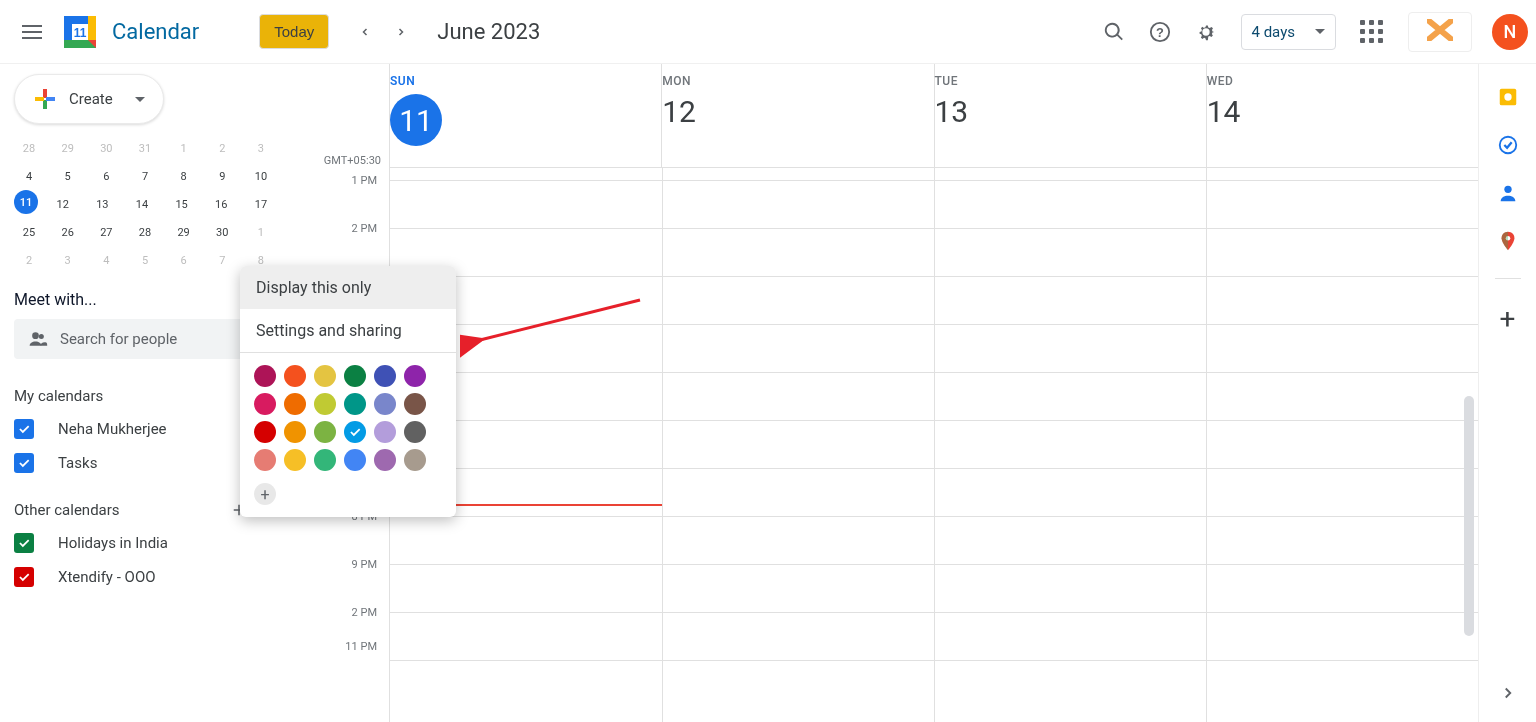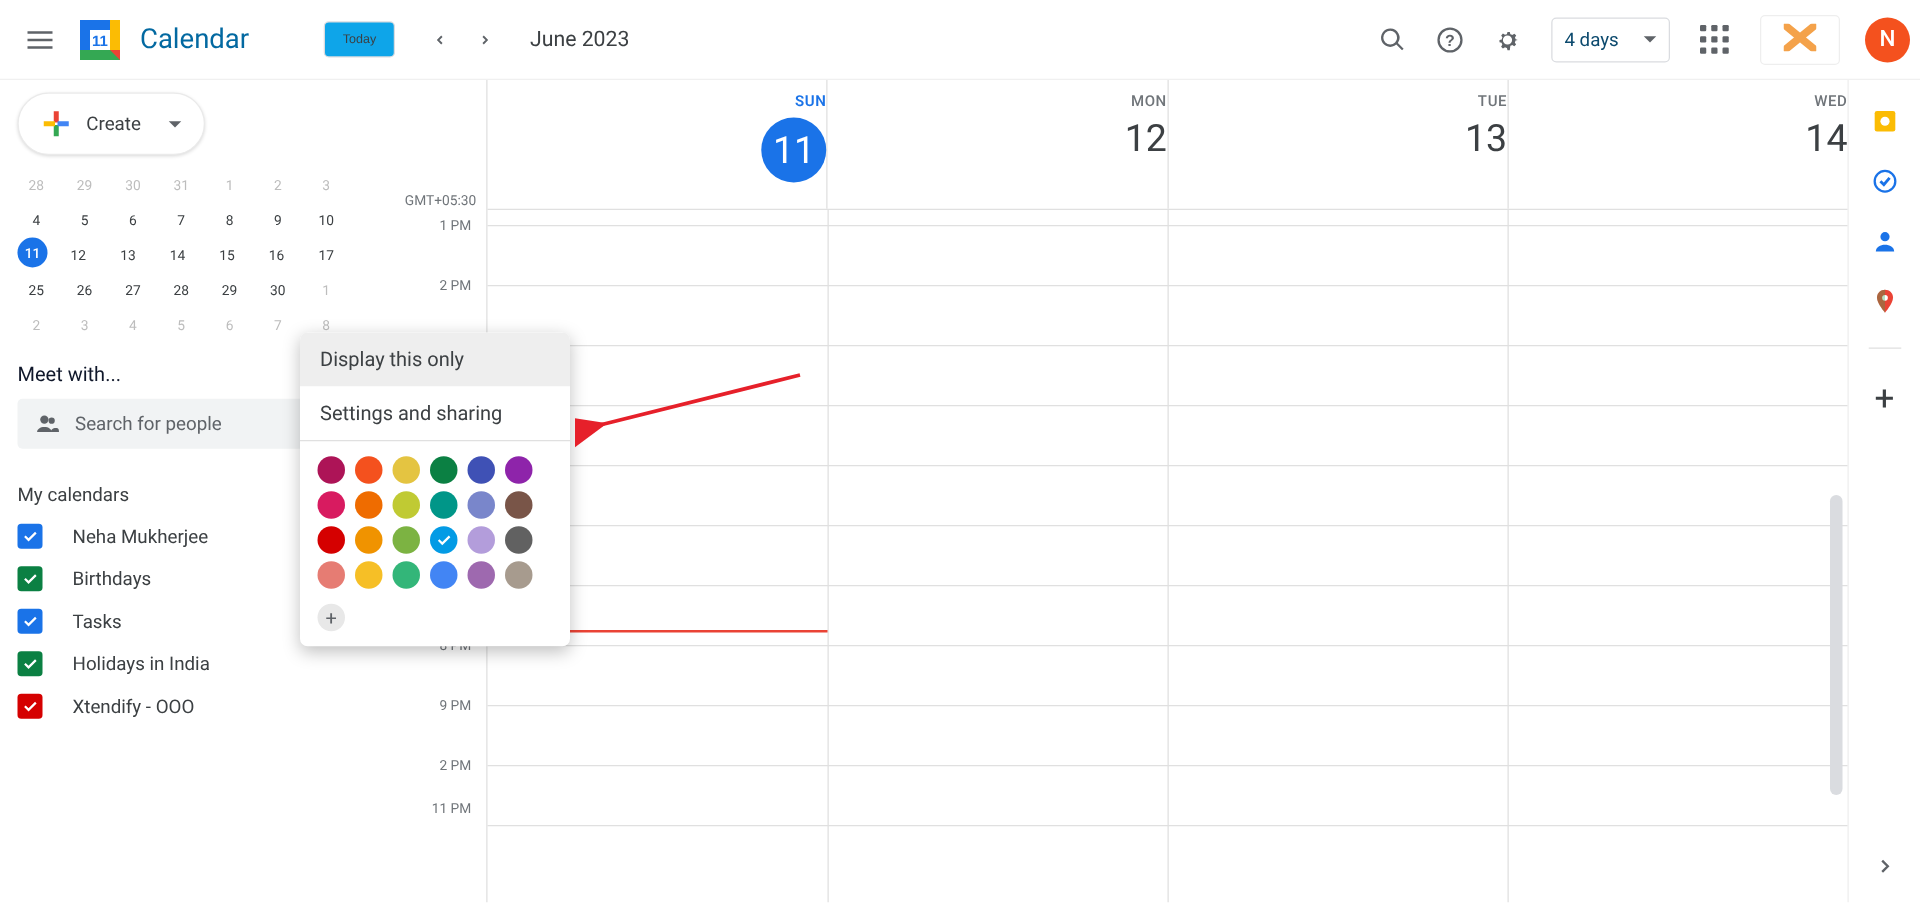--- a/index.html
+++ b/index.html
@@ -7,25 +7,25 @@
   body { width:1536px; height:722px; overflow:hidden; position:relative; background:#fff; }
 
   
   .header { height:64px; display:flex; align-items:center; padding:0 8px; border-bottom:1px solid #f0f0f0; }
   .icon-btn { width:48px; height:48px; display:flex; align-items:center; justify-content:center; border-radius:50%; cursor:pointer; }
   .menu-icon { width:20px; height:14px; position:relative; }
   .menu-icon span { position:absolute; left:0; right:0; height:2px; background:#5f6368; }
   .menu-icon span:nth-child(1){top:0;} .menu-icon span:nth-child(2){top:6px;} .menu-icon span:nth-child(3){top:12px;}
   .logo { width:40px; height:40px; margin-left:4px; position:relative; }
   .app-title { font-size:22px; color:#0369a1; margin-left:12px; font-weight:400; }
-  .today-btn { margin-left:60px; border:1px solid #dadce0; border-radius:4px; padding:8px 14px; font-size:10px; color:#3c4043; background:#0ea5e9; cursor:pointer; }
+  .today-btn { margin-left:60px; border:1px solid #dadce0; border-radius:4px; padding:8px 14px; font-size:15px; color:#3c4043; background:#eab308; cursor:pointer; }
   .nav-arrows { margin-left:18px; display:flex; }
   .chev { width:36px; height:36px; display:flex; align-items:center; justify-content:center; cursor:pointer; }
   .chev svg { width:12px; height:12px; fill:#5f6368; }
-  .date-title { font-size:17px; color:#3c4043; margin-left:18px; }
+  .date-title { font-size:22px; color:#3c4043; margin-left:18px; }
   .header-right { margin-left:auto; display:flex; align-items:center; gap:4px; }
   .hicon { width:42px; height:42px; display:flex; align-items:center; justify-content:center; cursor:pointer; }
   .hicon svg { width:22px; height:22px; fill:#5f6368; }
   .view-btn { border:1px solid #dadce0; border-radius:4px; padding:8px 10px; display:flex; align-items:center; gap:10px; font-size:15px; color:#0c4a6e; margin:0 10px; cursor:pointer; }
   .apps-grid { display:grid; grid-template-columns:repeat(3,5px); grid-template-rows:repeat(3,5px); gap:4px; }
   .apps-grid span { width:5px; height:5px; background:#5f6368; border-radius:1px; }
   .ext-box { border:1px solid #eee; border-radius:4px; padding:6px 18px; margin-left:12px; }
   .avatar { width:36px; height:36px; border-radius:50%; background:#f4511e; color:#fff; display:flex; align-items:center; justify-content:center; font-size:18px; font-weight:500; margin-left:16px; }
 
   
@@ -53,21 +53,21 @@
   .cal-check { width:20px; height:20px; border-radius:3px; display:flex; align-items:center; justify-content:center; }
   .cal-check svg { width:14px; height:14px; fill:#fff; }
 
   
   .grid-wrap { flex:1; display:flex; position:relative; }
   .time-col { width:100px; border-right:1px solid #e0e0e0; position:relative; }
   .tz-label { position:absolute; top:90px; right:8px; font-size:11px; color:#70757a; }
   .time-slot { font-size:11px; color:#70757a; text-align:right; padding-right:12px; position:absolute; right:0; }
   .days-col { flex:1; position:relative; }
   .day-headers { display:flex; height:104px; border-bottom:1px solid #e0e0e0; }
-  .day-head { flex:1; text-align:right; border-right:1px solid #e0e0e0; padding-top:10px; }
+  .day-head { flex:1; text-align:left; border-right:1px solid #e0e0e0; padding-top:10px; }
   .day-head:last-child { border-right:none; }
   .day-name { font-size:12px; color:#70757a; letter-spacing:0.5px; font-weight:500; }
   .day-name.active { color:#1a73e8; font-weight:600; }
   .day-num { font-size:30px; color:#3c4043; margin-top:6px; font-weight:400; }
   .day-num.active { background:#1a73e8; color:#fff; width:52px; height:52px; border-radius:50%; display:inline-flex; align-items:center; justify-content:center; }
   .grid-lines { position:absolute; left:0; right:0; top:104px; bottom:0; }
   .hline { position:absolute; left:0; right:0; border-top:1px solid #e0e0e0; }
   .vline { position:absolute; top:0; bottom:0; border-left:1px solid #e0e0e0; }
   .now-line { position:absolute; left:0; height:0; border-top:2px solid #ea4335; }
   .now-dot { width:12px; height:12px; background:#ea4335; border-radius:50%; position:absolute; left:-6px; top:-7px; }
@@ -258,37 +258,40 @@
     <div id="my-cals">
         <div class="cal-item">
           <div class="cal-check" style="background: rgb(26, 115, 232);">
             <svg viewBox="0 0 24 24">
               <path d="M5 12l5 5L20 7" fill="none" stroke="#fff" stroke-width="3"></path>
             </svg>
           </div>
           <span>Neha Mukherjee</span>
         </div>
         <div class="cal-item">
-          <div class="cal-check" style="background: rgb(11, 128, 67);">
-            <svg viewBox="0 0 24 24">
-              <path d="M5 12l5 5L20 7" fill="none" stroke="#fff" stroke-width="3"></path>
-            </svg>
-          </div>
-          <span>Birthdays</span>
-        </div>
-        <div class="cal-item">
           <div class="cal-check" style="background: rgb(26, 115, 232);">
             <svg viewBox="0 0 24 24">
               <path d="M5 12l5 5L20 7" fill="none" stroke="#fff" stroke-width="3"></path>
             </svg>
           </div>
           <span>Tasks</span>
         </div>
       </div>
 
+    <div class="cal-list-header">
+      <span class="title">Other calendars</span>
+      <span class="actions">
+        <svg width="18" height="18" viewBox="0 0 24 24">
+            <path d="M11 5h2v14h-2zM5 11h14v2H5z" fill="#5f6368"></path>
+          </svg>
+        <svg width="18" height="18" viewBox="0 0 24 24">
+            <path d="M6 15l6-6 6 6" fill="none" stroke="#5f6368" stroke-width="2.5"></path>
+          </svg>
+      </span>
+    </div>
     <div id="other-cals">
         <div class="cal-item">
           <div class="cal-check" style="background: rgb(11, 128, 67);">
             <svg viewBox="0 0 24 24">
               <path d="M5 12l5 5L20 7" fill="none" stroke="#fff" stroke-width="3"></path>
             </svg>
           </div>
           <span>Holidays in India</span>
         </div>
         <div class="cal-item">

